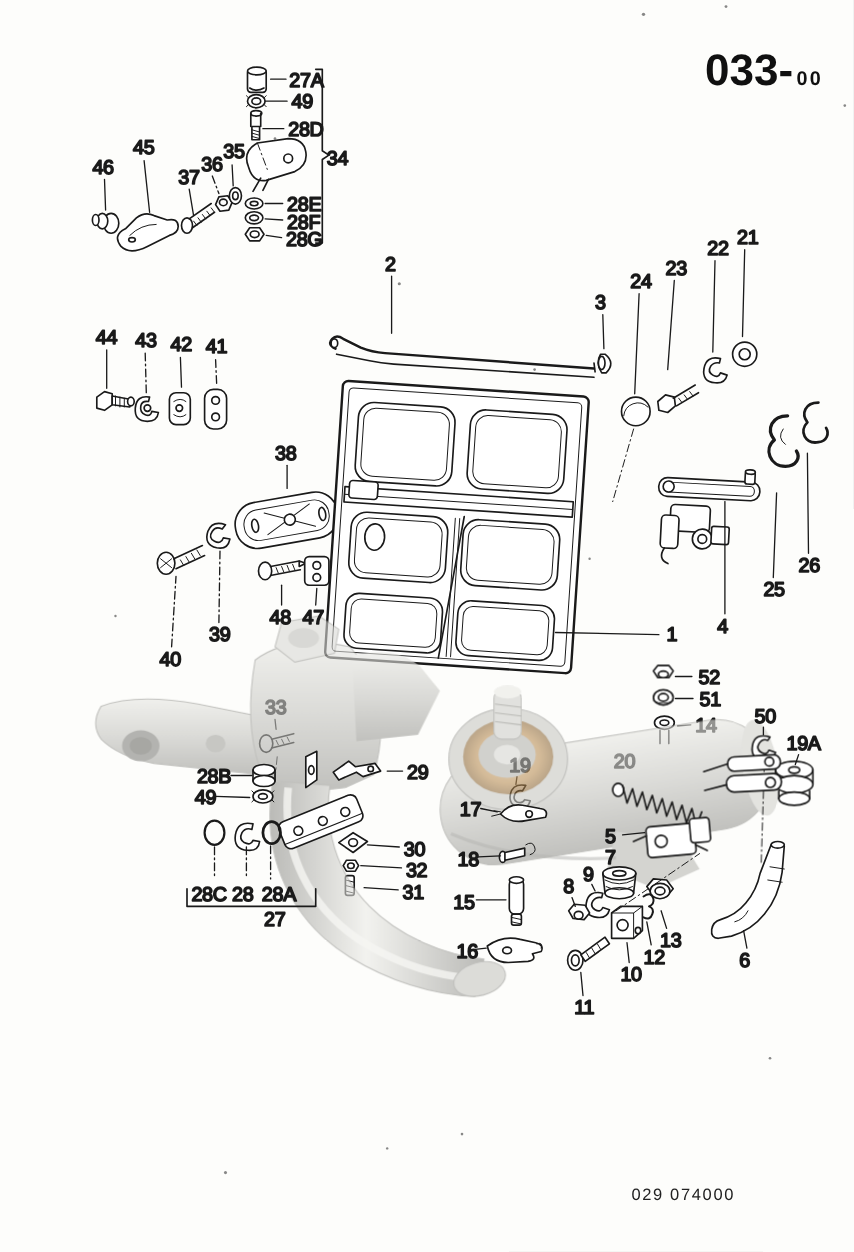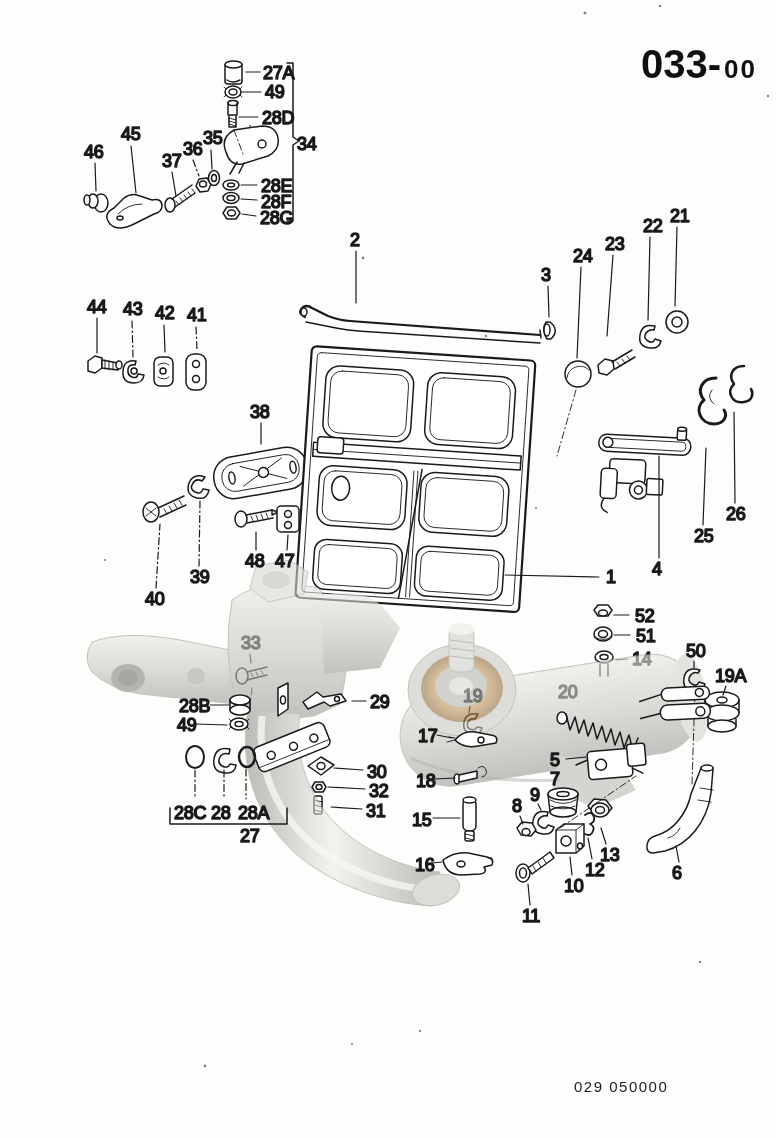--- a/index.html
+++ b/index.html
@@ -1,21 +1,21 @@
 <!DOCTYPE html>
 <html><head>
 <meta charset="utf-8">
 <style>
   html,body{margin:0;padding:0;background:#e8e8e8;}
   .page{position:relative;width:776px;height:1138px;background:#fdfdfb;overflow:hidden;
         font-family:"Liberation Sans",sans-serif;}
   svg{position:absolute;left:0;top:0;}
   .page-code{position:absolute;left:641px;top:42px;color:#101010;font-weight:bold;
              font-size:40px;letter-spacing:0px;white-space:nowrap;}
-  .page-code .sm{font-size:26px;letter-spacing:2px;margin-left:3px;}
+  .page-code .sm{font-size:18px;letter-spacing:2px;margin-left:3px;}
   .doc-number{position:absolute;left:574px;top:1078px;color:#222;font-size:15px;
               letter-spacing:1.5px;white-space:nowrap;}
   .lbl{font-family:"Liberation Sans",sans-serif;font-size:18px;fill:#1a1a1a;letter-spacing:-0.3px;}
   .leader{stroke:#1a1a1a;stroke-width:1.2;fill:none;}
   .dash{stroke-dasharray:7 3 1.5 3;}
   g.art{stroke:#1a1a1a;fill:#ffffff;stroke-width:1.5;stroke-linecap:round;stroke-linejoin:round;}
   g.art .nf{fill:none;}
   g.art .thin{stroke-width:0.9;}
   g.art .thick{stroke-width:2.2;}
 </style>
@@ -550,14 +550,14 @@
         <circle cx="768" cy="96" r="1.2"></circle>
       <circle cx="105" cy="560" r="1.1"></circle>
         <circle cx="420" cy="1031" r="1.2"></circle>
         <circle cx="205" cy="1066" r="1.4"></circle>
       <circle cx="352" cy="1044" r="1.1"></circle>
         <circle cx="700" cy="962" r="1.2"></circle>
         <circle cx="536" cy="508" r="1.1"></circle>
     </g>
   </svg>
 
-  <div class="doc-number">029 050000</div>
+  <div class="doc-number">029 074000</div>
 </div>
 
 </body></html>

